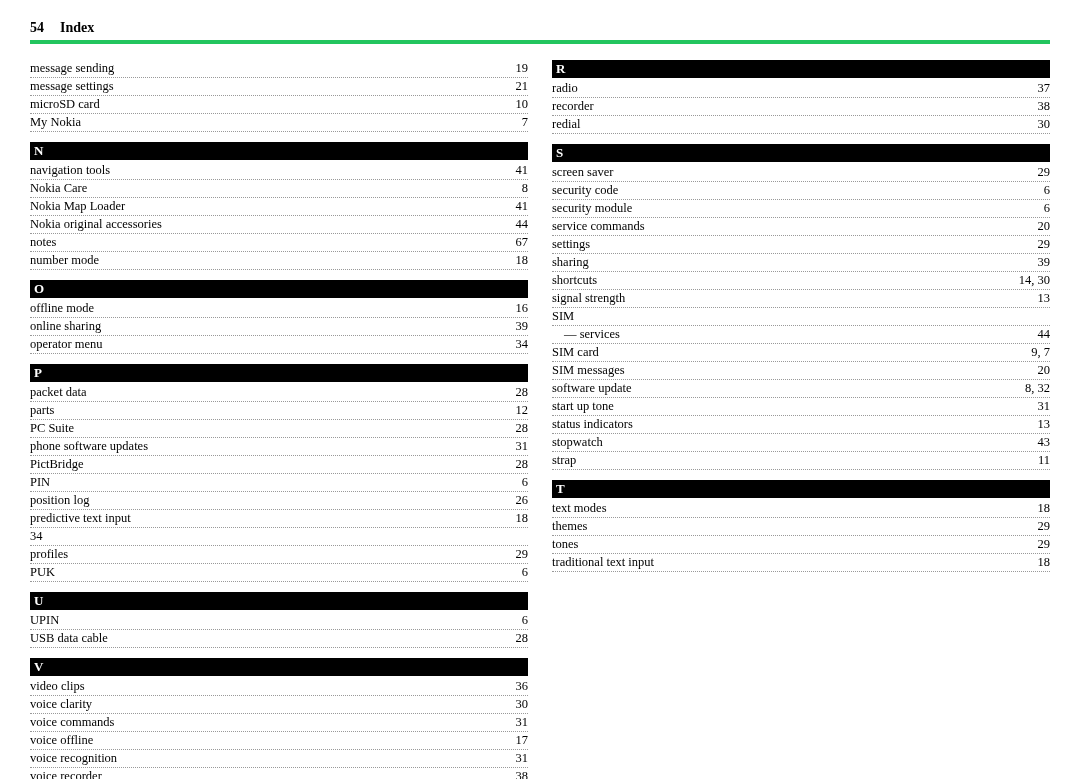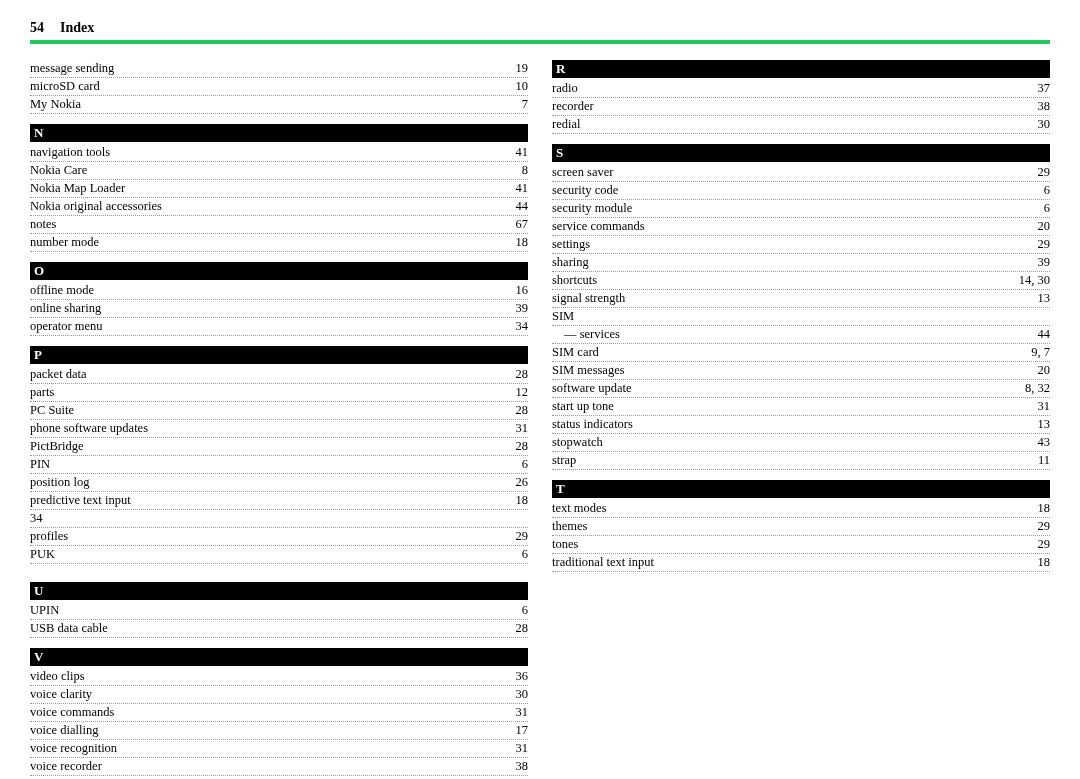--- a/index.html
+++ b/index.html
@@ -76,20 +76,24 @@
 </div>
 
 <div class="columns-wrapper" id="columns-container">
 <div class="column">
       <div class="section">
         <div class="index-entry">
           <span class="entry-term">message sending</span>
           <span class="entry-page">19</span>
         </div>
         <div class="index-entry">
+          <span class="entry-term">message settings</span>
+          <span class="entry-page">21</span>
+        </div>
+        <div class="index-entry">
           <span class="entry-term">microSD card</span>
           <span class="entry-page">10</span>
         </div>
         <div class="index-entry">
           <span class="entry-term">My Nokia</span>
           <span class="entry-page">7</span>
         </div>
       </div>
       <div class="section">
         <div class="section-header">N</div>
@@ -307,21 +311,21 @@
         </div>
         <div class="index-entry">
           <span class="entry-term">voice clarity</span>
           <span class="entry-page">30</span>
         </div>
         <div class="index-entry">
           <span class="entry-term">voice commands</span>
           <span class="entry-page">31</span>
         </div>
         <div class="index-entry">
-          <span class="entry-term">voice dialling</span>
+          <span class="entry-term">voice offline</span>
           <span class="entry-page">17</span>
         </div>
         <div class="index-entry">
           <span class="entry-term">voice recognition</span>
           <span class="entry-page">31</span>
         </div>
         <div class="index-entry">
           <span class="entry-term">voice recorder</span>
           <span class="entry-page">38</span>
         </div>

